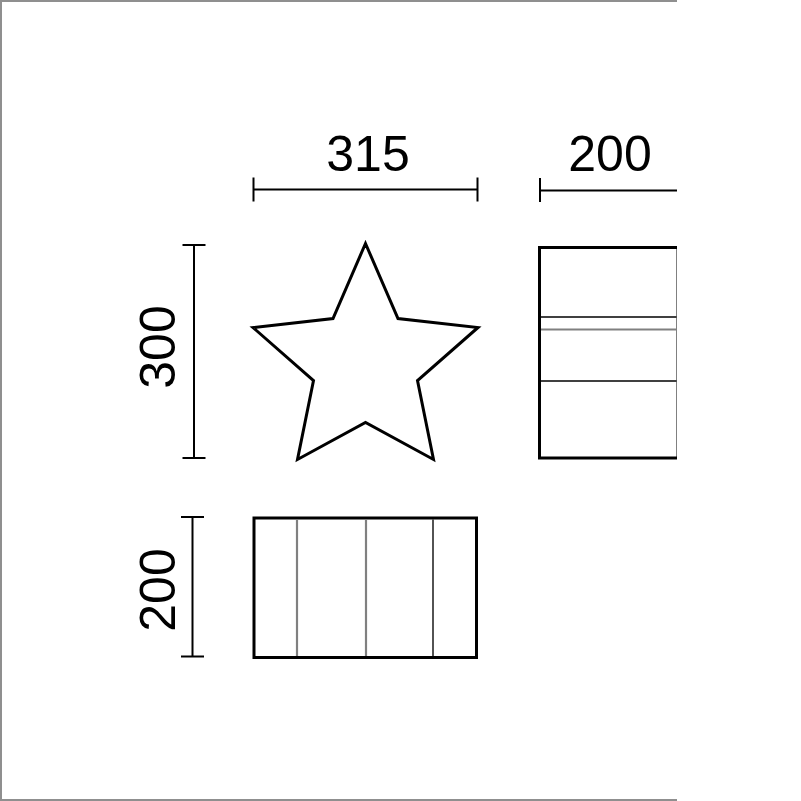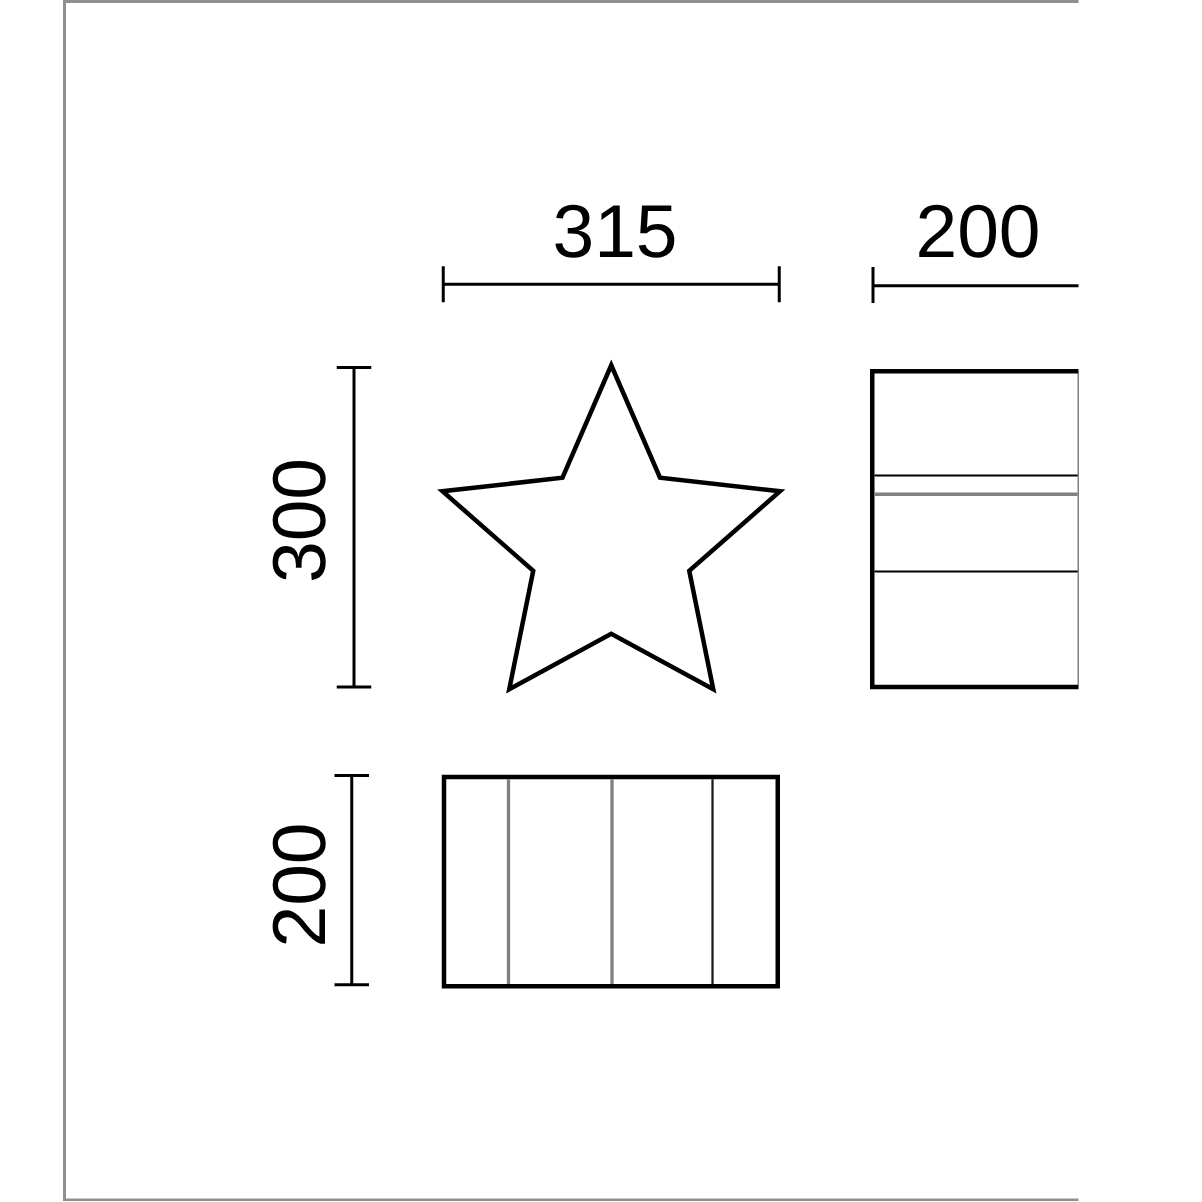--- a/index.html
+++ b/index.html
@@ -7,21 +7,20 @@
     padding: 0;
     background: #ffffff;
   }
   .page {
     position: relative;
     width: 677px;
     height: 801px;
     background: #ffffff;
     box-sizing: border-box;
     overflow: hidden;
-    margin-left: 42px;
   }
   svg.drawing {
     display: block;
     width: 801px;
     height: 801px;
   }
   .outline {
     fill: #ffffff;
     stroke: #000000;
     stroke-width: 3;

